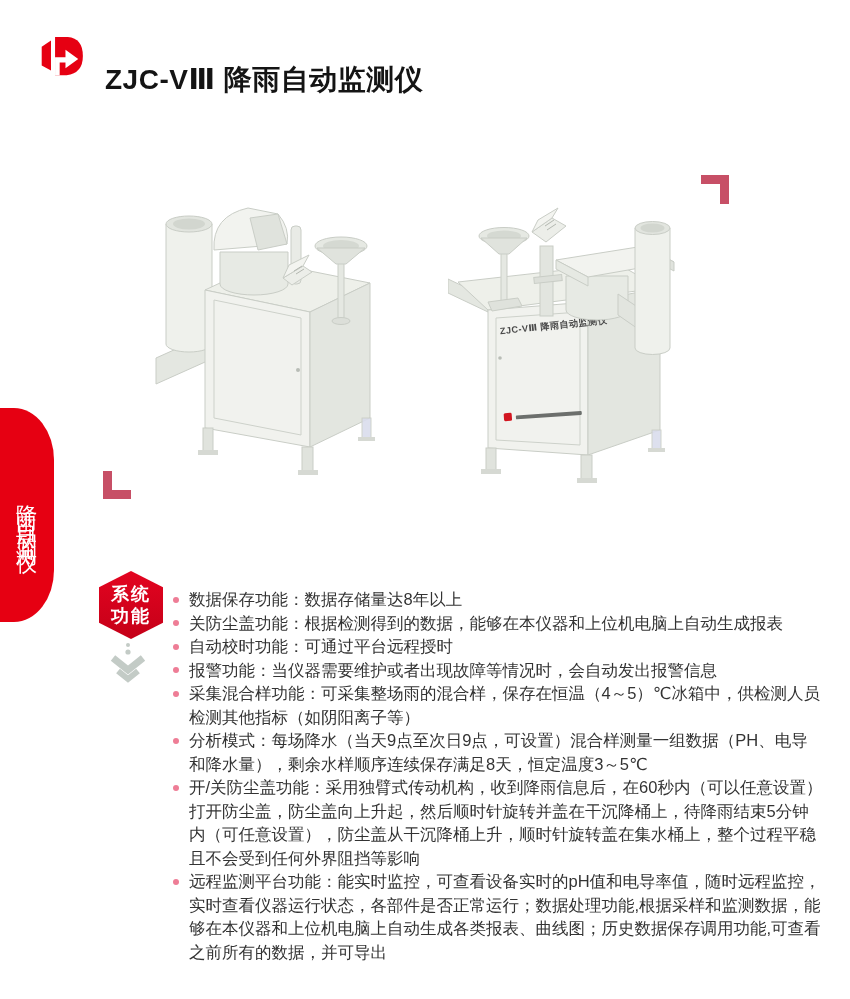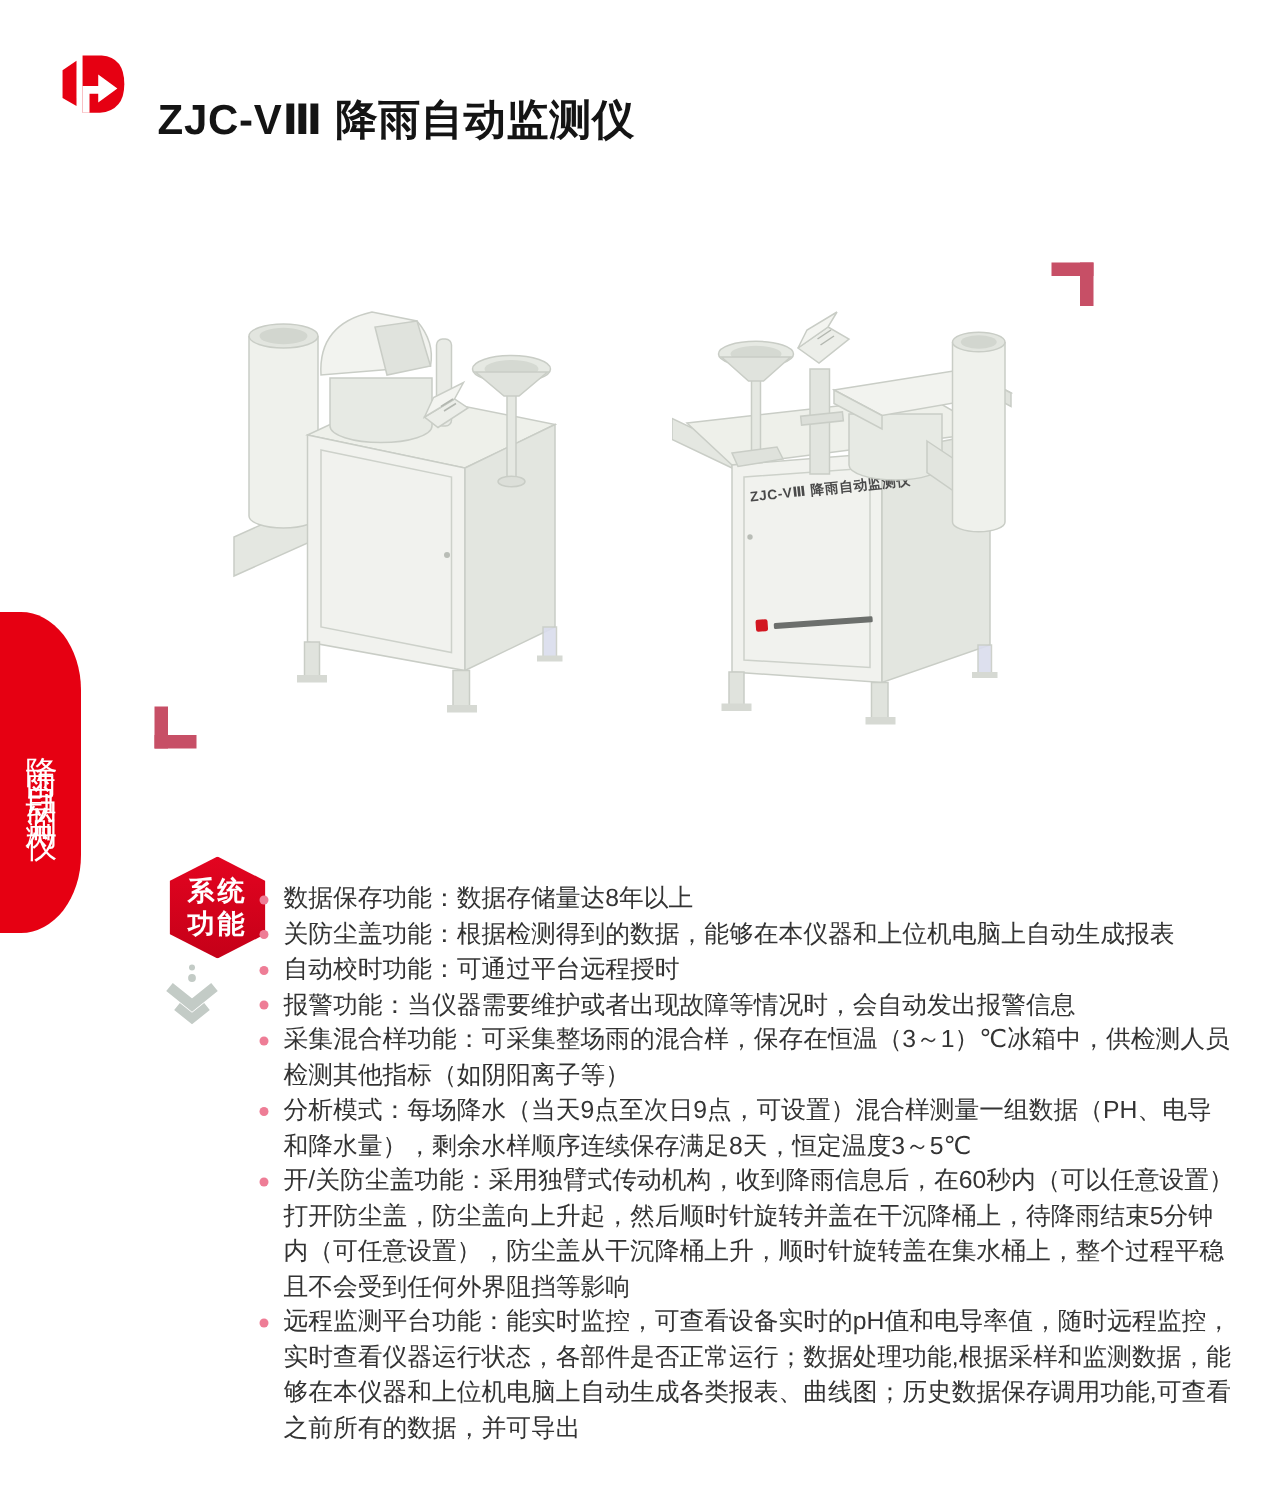--- a/index.html
+++ b/index.html
@@ -33,21 +33,21 @@
     background:#e60012;border-radius:0 40px 40px 0 / 0 52px 52px 0;
     display:flex;align-items:center;justify-content:center;
   }
   .side-tab span{
     writing-mode:vertical-lr;text-orientation:upright;
     color:#ffffff;font-size:21px;font-weight:500;letter-spacing:8px;
     line-height:1;margin-top:2px;
   }
   
   .hex-badge{
-    position:absolute;left:113px;top:571px;width:64px;height:68px;
+    position:absolute;left:99px;top:571px;width:64px;height:68px;
     background:linear-gradient(180deg,#e30420 0%,#c50018 100%);
     clip-path:polygon(50% 0,100% 24%,100% 76%,50% 100%,0 76%,0 24%);
     display:flex;flex-direction:column;align-items:center;justify-content:center;
     color:#fff;font-weight:700;font-size:18px;line-height:22px;letter-spacing:2px;
   }
   .badge-arrow{position:absolute;left:110px;top:641px;width:36px;height:42px;}
   
   .features{
     position:absolute;left:172px;top:588px;width:652px;
     margin:0;padding:0;list-style:none;
@@ -180,17 +180,17 @@
   <circle cx="18" cy="11" r="2.6" fill="#c3cbc6"></circle>
   <polyline points="3,17 18,29 33,17" fill="none" stroke="#c3cbc6" stroke-width="7" stroke-linecap="butt"></polyline>
   <polyline points="8,30 18,38 28,30" fill="none" stroke="#c3cbc6" stroke-width="6" stroke-linecap="butt"></polyline>
 </svg>
 
 <ul class="features">
   <li><span class="dot"></span><span>数据保存功能：数据存储量达8年以上</span></li>
   <li><span class="dot"></span><span>关防尘盖功能：根据检测得到的数据，能够在本仪器和上位机电脑上自动生成报表</span></li>
   <li><span class="dot"></span><span>自动校时功能：可通过平台远程授时</span></li>
   <li><span class="dot"></span><span>报警功能：当仪器需要维护或者出现故障等情况时，会自动发出报警信息</span></li>
-  <li><span class="dot"></span><span>采集混合样功能：可采集整场雨的混合样，保存在恒温（3～1）℃冰箱中，供检测人员检测其他指标（如阴阳离子等）</span></li>
+  <li><span class="dot"></span><span>采集混合样功能：可采集整场雨的混合样，保存在恒温（4～5）℃冰箱中，供检测人员检测其他指标（如阴阳离子等）</span></li>
   <li><span class="dot"></span><span>分析模式：每场降水（当天9点至次日9点，可设置）混合样测量一组数据（PH、电导和降水量），剩余水样顺序连续保存满足8天，恒定温度3～5℃</span></li>
   <li><span class="dot"></span><span>开/关防尘盖功能：采用独臂式传动机构，收到降雨信息后，在60秒内（可以任意设置）打开防尘盖，防尘盖向上升起，然后顺时针旋转并盖在干沉降桶上，待降雨结束5分钟内（可任意设置），防尘盖从干沉降桶上升，顺时针旋转盖在集水桶上，整个过程平稳且不会受到任何外界阻挡等影响</span></li>
   <li><span class="dot"></span><span>远程监测平台功能：能实时监控，可查看设备实时的pH值和电导率值，随时远程监控，实时查看仪器运行状态，各部件是否正常运行；数据处理功能,根据采样和监测数据，能够在本仪器和上位机电脑上自动生成各类报表、曲线图；历史数据保存调用功能,可查看之前所有的数据，并可导出</span></li>
 </ul>
 
 </body></html>

